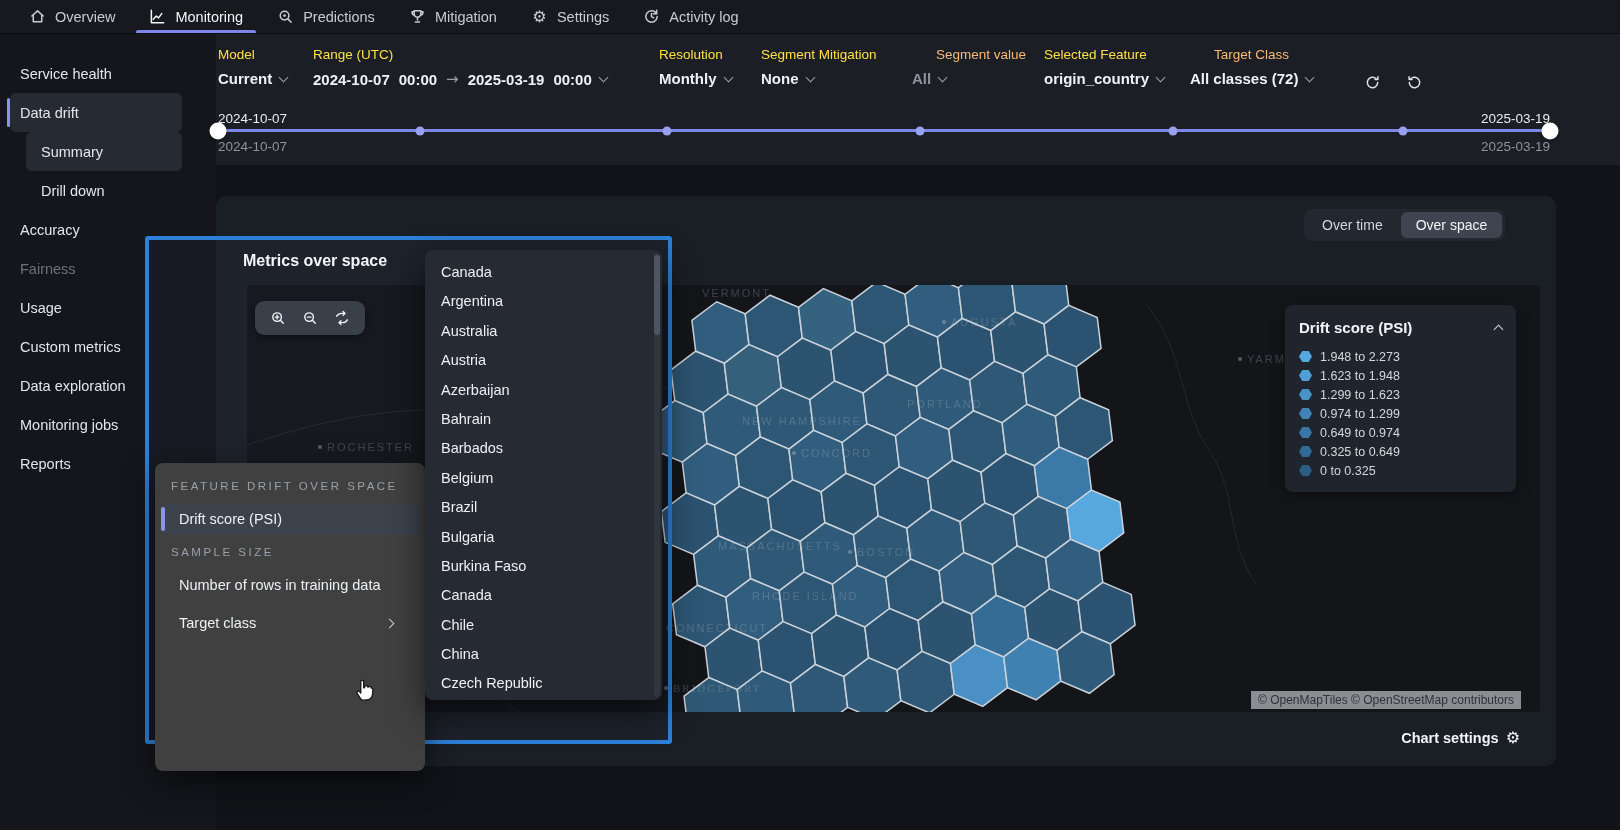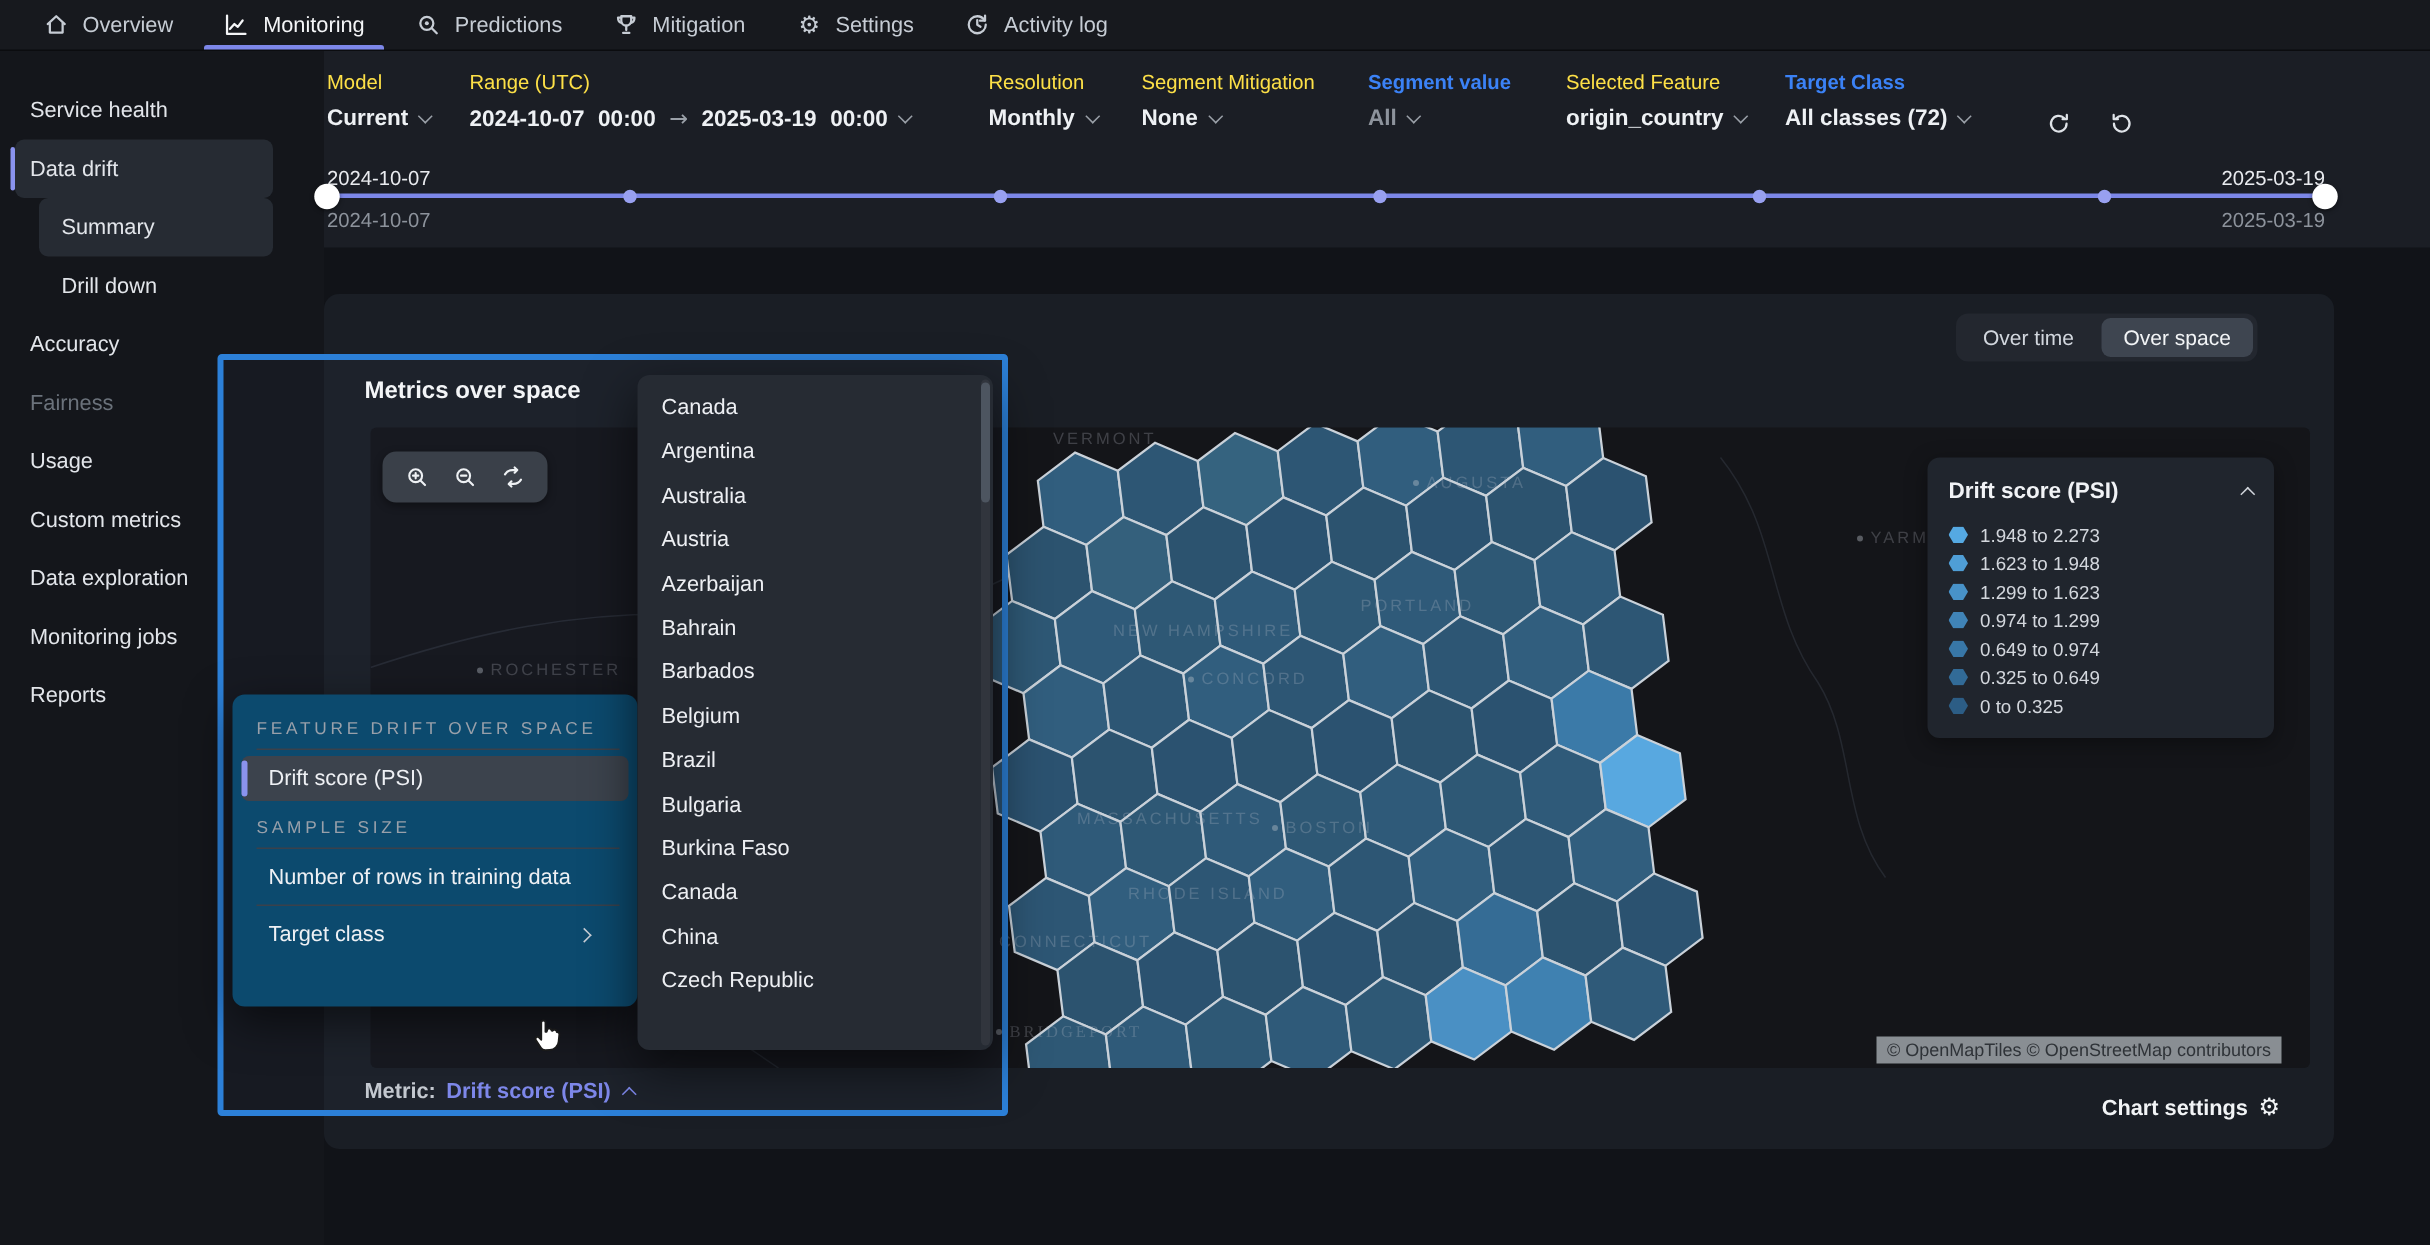--- a/index.html
+++ b/index.html
@@ -23,21 +23,21 @@
   .side-item.active::before{content:"";position:absolute;left:-3px;top:5px;bottom:5px;width:3px;border-radius:2px;background:#8a93ee;}
   .side-item.selected{background:#262b33;border-radius:6px;margin:0 34px 0 26px;padding:0 15px;}
   .side-item.disabled{color:#6b727b;}
 
   
   .controls{position:absolute;left:216px;top:34px;width:1404px;height:131px;background:#1b1e25;box-sizing:border-box;z-index:1;}
   .ctrl-row{display:flex;padding:13px 0 0 2px;align-items:flex-start;}
   .ctrl{box-sizing:border-box;padding-right:8px;flex:none;}
   .w-model{width:95px;}.w-range{width:346px;}.w-res{width:102px;}.w-segattr{width:151px;}.w-segval{width:132px;}.w-feat{width:146px;}.w-target{width:145px;}
   .ctrl-label{font-size:13.5px;color:#fde047;margin-bottom:8px;white-space:nowrap;}
-  .ctrl-label.bold{color:#3b82f6;font-weight:bold;}
+  .ctrl-label.bold{color:#fdba74;font-weight:normal;margin-left:24px;}
   .ctrl-value{font-size:15px;font-weight:bold;color:#eef1f4;white-space:nowrap;display:flex;align-items:center;cursor:pointer;}
   .ctrl-value.muted{color:#8d939c;}
   .tsep{margin-left:9px;}
   .range-arrow{color:#9aa0a8;font-weight:normal;margin:0 9px;font-family:"DejaVu Sans",sans-serif;}
   .hdr-actions{display:flex;gap:12px;margin-left:22px;padding-top:22px;}
   .hdr-icon{width:30px;height:26px;display:flex;align-items:center;justify-content:center;color:#dfe3e8;cursor:pointer;}
   .hdr-icon svg{width:17px;height:17px;}
 
   
   .chev{display:inline-block;width:6px;height:6px;border-right:1.8px solid currentColor;border-bottom:1.8px solid currentColor;flex:none;}
@@ -75,21 +75,21 @@
   .chart-settings{position:absolute;right:36px;top:534px;display:flex;align-items:center;gap:7px;font-size:14.5px;font-weight:bold;color:#f2f4f6;cursor:pointer;}
 
   
   .spotlight{position:absolute;left:145px;top:236px;width:527px;height:508px;border:4px solid #2c80d8;border-radius:3px;background:rgba(130,170,255,.03);box-sizing:border-box;z-index:10;pointer-events:none;}
   .panel-title{position:absolute;left:243px;top:252px;font-size:16px;font-weight:bold;color:#f3f5f7;z-index:11;}
   .zoom-controls{position:absolute;left:255px;top:301px;width:110px;height:34px;background:#3a4049;border-radius:9px;display:flex;align-items:center;justify-content:space-evenly;z-index:11;box-shadow:0 2px 6px rgba(0,0,0,.4);}
   .zc-btn{width:18px;height:18px;color:#eef1f4;cursor:pointer;display:flex;align-items:center;justify-content:center;}
   .zc-btn svg{width:16px;height:16px;}
 
   
-  .menu{position:absolute;left:155px;top:463px;width:270px;height:208px;background:#0c4a6e;border-radius:8px;z-index:12;box-shadow:0 10px 30px rgba(0,0,0,.55);padding-top:8px;box-sizing:border-box;overflow:hidden;}
+  .menu{position:absolute;left:155px;top:463px;width:270px;height:308px;background:#404040;border-radius:8px;z-index:12;box-shadow:0 10px 30px rgba(0,0,0,.55);padding-top:8px;box-sizing:border-box;overflow:hidden;}
   .menu-header{padding:9px 16px 5px;font-size:11.5px;letter-spacing:2.5px;color:#99a0aa;white-space:nowrap;}
   .menu-divider{height:1px;background:#3a414b;margin:2px 12px 4px 16px;}
   .menu-item{position:relative;margin:3px 6px;padding:7px 12px 7px 18px;font-size:14.5px;color:#eef0f4;border-radius:5px;cursor:pointer;display:flex;align-items:center;justify-content:space-between;white-space:nowrap;}
   .menu-item.sel{background:#3c434d;}
   .menu-item.sel::before{content:"";position:absolute;left:0;top:3px;bottom:3px;width:3.5px;background:#8a93ee;border-radius:2px;}
   .menu-item .chev.right{color:#c9ced6;margin-right:14px;}
 
   
   .dropdown{position:absolute;left:425px;top:250px;width:237px;height:450px;background:#262b33;border-radius:8px;z-index:13;box-shadow:0 12px 34px rgba(0,0,0,.6);overflow:hidden;}
   .dd-list{position:absolute;inset:0;padding-top:8px;box-sizing:border-box;}
@@ -586,20 +586,21 @@
         <div class="dd-item">Belgium</div>
 
         <div class="dd-item">Brazil</div>
 
         <div class="dd-item">Bulgaria</div>
 
         <div class="dd-item">Burkina Faso</div>
 
         <div class="dd-item">Canada</div>
 
+        <div class="dd-item">Chile</div>
 
         <div class="dd-item">China</div>
 
         <div class="dd-item">Czech Republic</div>
       </div>
     <div class="dd-scroll">
       <div class="dd-thumb"></div>
     </div>
   </div>
 

